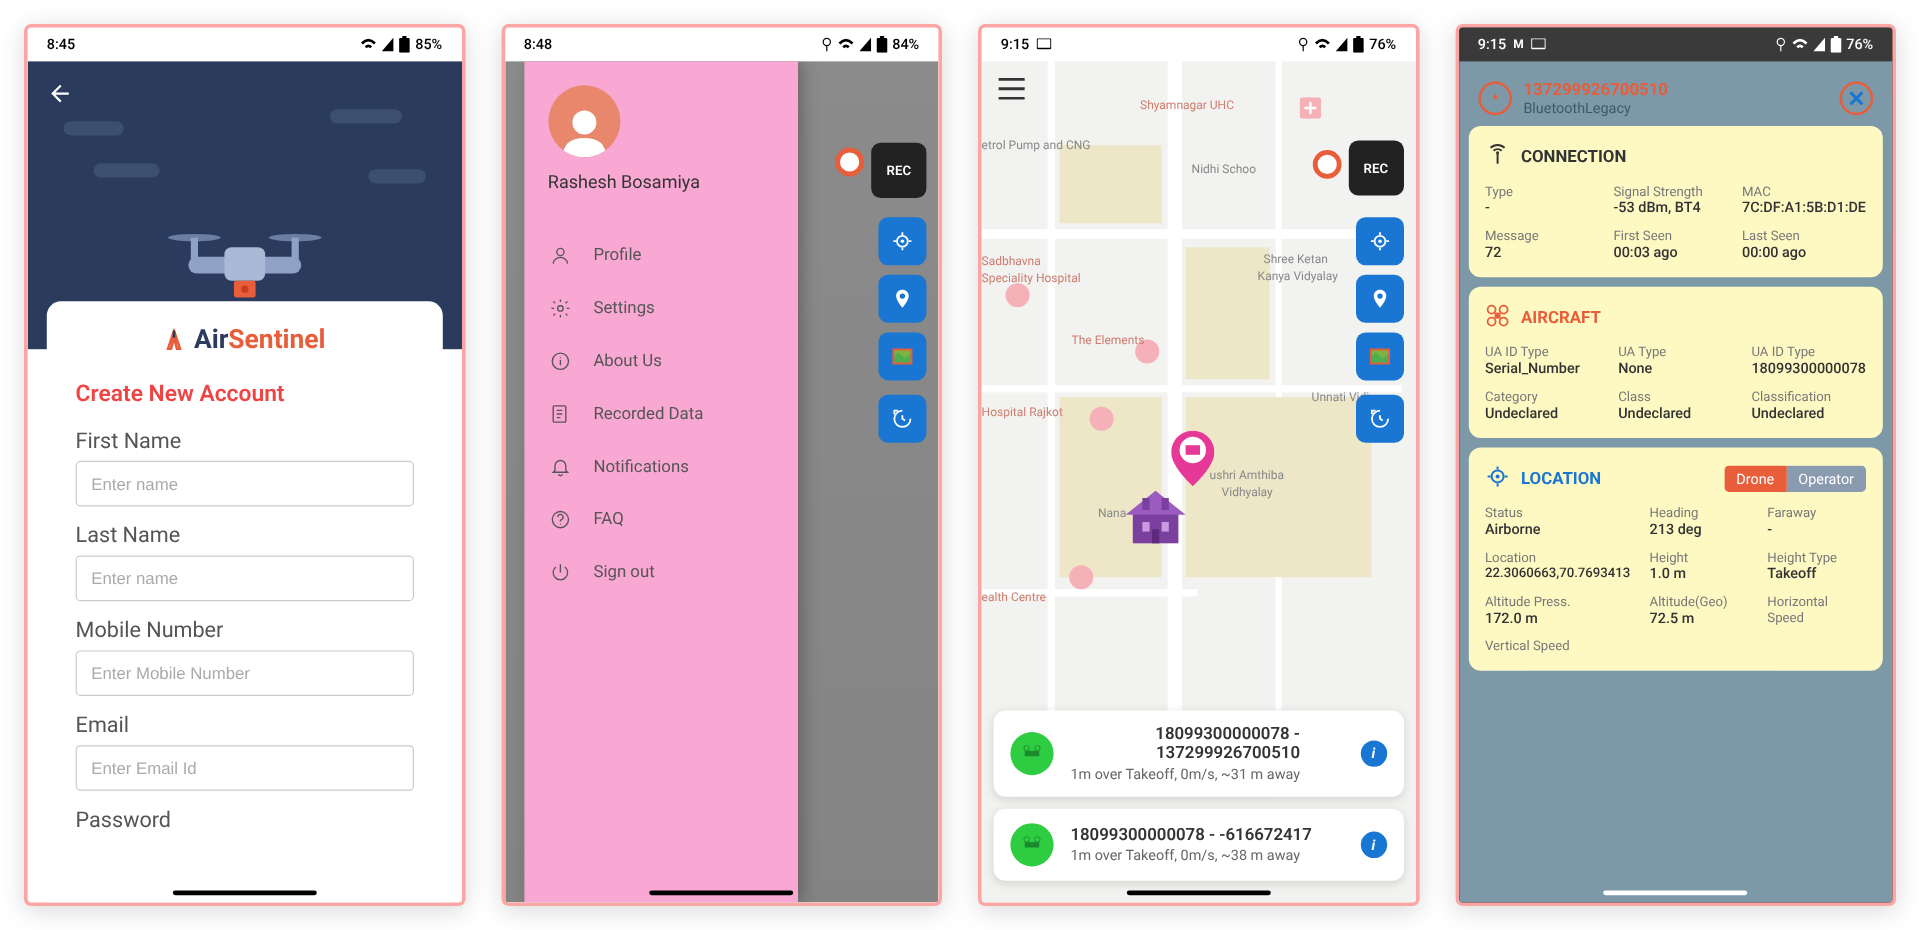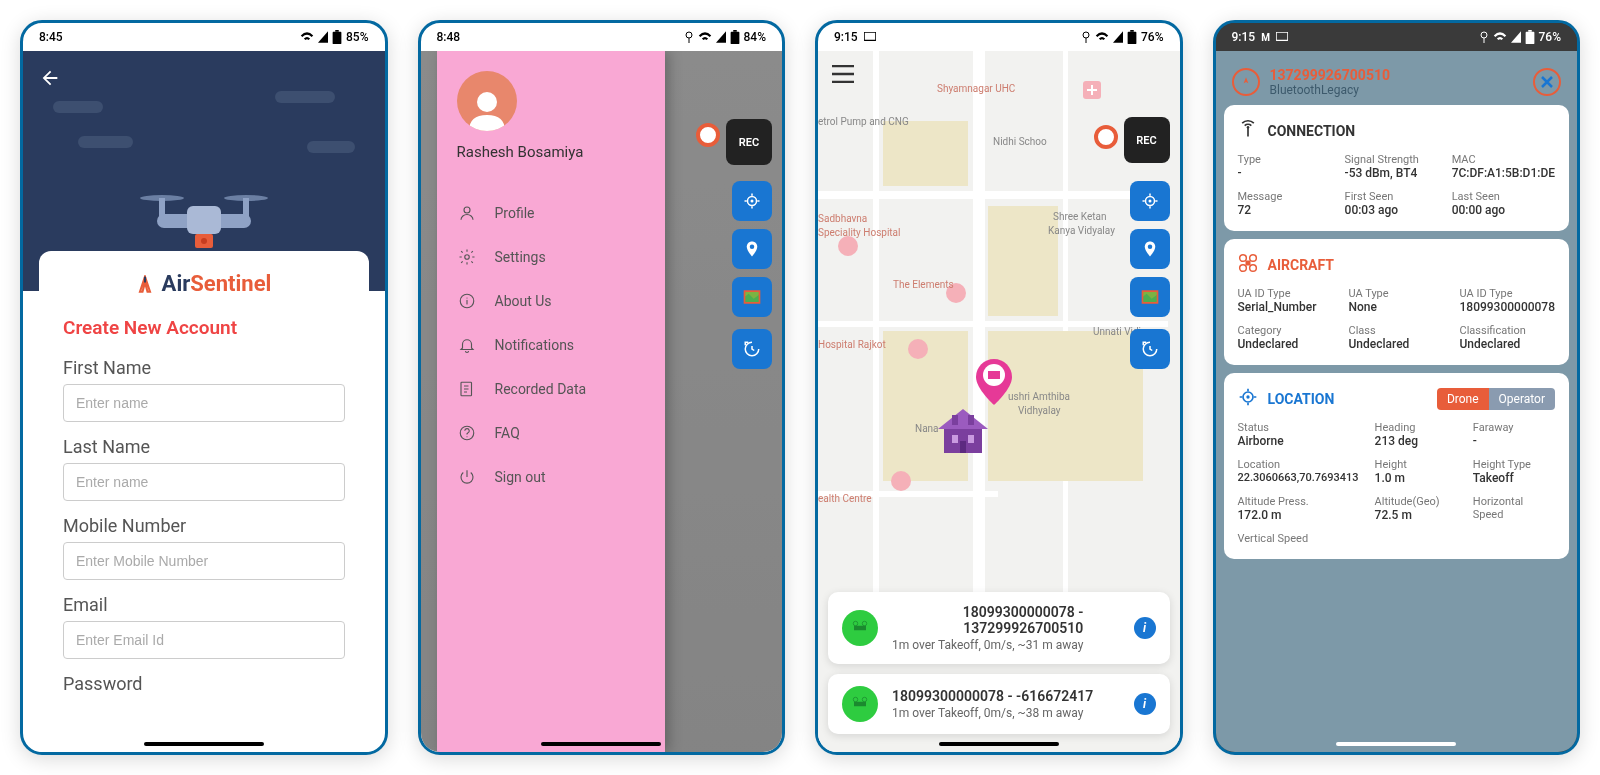--- a/index.html
+++ b/index.html
@@ -1,17 +1,17 @@
 <!DOCTYPE html>
 <html><head>
 <meta charset="utf-8">
 <style>
   * { box-sizing: border-box; margin: 0; padding: 0; }
   body { background: #fff; font-family: -apple-system, BlinkMacSystemFont, "Segoe UI", Roboto, sans-serif; padding: 20px; display: flex; gap: 30px; justify-content: center; }
-  .phone { width: 399px; height: 735px; border-radius: 22px; border: 3px solid #0369a1; overflow: hidden; position: relative; background: #fff; box-shadow: 0 4px 20px rgba(0,0,0,0.15); }
+  .phone { width: 399px; height: 735px; border-radius: 6px; border: 3px solid #fca5a5; overflow: hidden; position: relative; background: #fff; box-shadow: 0 4px 20px rgba(0,0,0,0.15); }
   .phone.dark { background: #3a3a3a; }
   .status-bar { height: 28px; padding: 4px 16px; display: flex; justify-content: space-between; align-items: center; font-size: 12px; font-weight: 500; color: #000; }
   .phone.dark-status .status-bar { color: #fff; background: #3a3a3a; }
   .status-right { display: flex; align-items: center; gap: 4px; }
   .phone-body { height: calc(100% - 28px); overflow: hidden; position: relative; }
   .home-indicator { position: absolute; bottom: 6px; left: 50%; transform: translateX(-50%); width: 120px; height: 4px; background: #000; border-radius: 2px; z-index: 100; }
   .phone.dark-status .home-indicator { background: #fff; }
 
   
   .signup-hero { height: 240px; background: #2a3b5e; position: relative; }
@@ -57,21 +57,21 @@
   .map-road { position: absolute; background: #fff; }
   .map-block { position: absolute; background: #ede6c7; }
 
   
   .detail-body { position: absolute; inset: 0; background: #7d99a8; padding: 8px; overflow: hidden; }
   .detail-hdr { display: flex; align-items: center; gap: 10px; padding: 8px; }
   .detail-hdr-ico { width: 28px; height: 28px; border: 2.5px solid #e85d3a; border-radius: 50%; display: flex; align-items: center; justify-content: center; }
   .detail-hdr-title { font-size: 14px; font-weight: 700; color: #e85d3a; }
   .detail-hdr-sub { font-size: 12px; color: #3d5a6c; }
   .detail-hdr-close { margin-left: auto; width: 28px; height: 28px; border: 2.5px solid #e85d3a; border-radius: 50%; display: flex; align-items: center; justify-content: center; color: #1976d2; font-weight: bold; }
-  .section { background: #ffffff; border-radius: 10px; padding: 14px; margin-bottom: 8px; }
+  .section { background: #fef9c3; border-radius: 10px; padding: 14px; margin-bottom: 8px; }
   .section-hdr { display: flex; align-items: center; gap: 10px; margin-bottom: 10px; }
   .section-title { font-size: 14px; font-weight: 700; color: #333; }
   .section-title.orange { color: #e85d3a; }
   .section-title.blue { color: #1976d2; }
   .section-grid { display: grid; grid-template-columns: 1fr 1fr 1fr; gap: 10px 16px; }
   .kv-key { font-size: 11px; color: #777; }
   .kv-val { font-size: 12px; color: #333; font-weight: 500; }
   .toggle { margin-left: auto; display: flex; border-radius: 4px; overflow: hidden; }
   .toggle-btn { padding: 4px 10px; font-size: 12px; color: #fff; }
   .toggle-btn.active { background: #e85d3a; }
@@ -228,34 +228,34 @@
             <svg width="18" height="18" viewBox="0 0 24 24">
               <circle cx="12" cy="12" r="9" fill="none" stroke="#555" stroke-width="1.5"></circle>
               <path d="M12 8v0M12 11v5" stroke="#555" stroke-width="1.5" stroke-linecap="round"></path>
             </svg>
           </span>
         <span>About Us</span>
       </div>
       <div class="menu-item">
         <span class="menu-icon">
             <svg width="18" height="18" viewBox="0 0 24 24">
+              <rect x="4" y="3" width="14" height="18" rx="1" fill="none" stroke="#555" stroke-width="1.5"></rect>
+              <path d="M8 8h6M8 12h6M8 16h4" stroke="#555" stroke-width="1.5"></path>
+            </svg>
+          </span>
+        <span>Recorded Data</span>
+      </div>
+      <div class="menu-item">
+        <span class="menu-icon">
+            <svg width="18" height="18" viewBox="0 0 24 24">
               <path d="M6 16V11a6 6 0 1 1 12 0v5l2 2H4l2-2z" fill="none" stroke="#555" stroke-width="1.5"></path>
               <path d="M10 20a2 2 0 0 0 4 0" fill="none" stroke="#555" stroke-width="1.5"></path>
             </svg>
           </span>
         <span>Notifications</span>
-      </div>
-      <div class="menu-item">
-        <span class="menu-icon">
-            <svg width="18" height="18" viewBox="0 0 24 24">
-              <rect x="4" y="3" width="14" height="18" rx="1" fill="none" stroke="#555" stroke-width="1.5"></rect>
-              <path d="M8 8h6M8 12h6M8 16h4" stroke="#555" stroke-width="1.5"></path>
-            </svg>
-          </span>
-        <span>Recorded Data</span>
       </div>
       <div class="menu-item">
         <span class="menu-icon">
             <svg width="18" height="18" viewBox="0 0 24 24">
               <circle cx="12" cy="12" r="9" fill="none" stroke="#555" stroke-width="1.5"></circle>
               <path d="M9 9a3 3 0 1 1 4 3l-1 1v1" fill="none" stroke="#555" stroke-width="1.5"></path>
               <circle cx="12" cy="17" r="0.8" fill="#555"></circle>
             </svg>
           </span>
         <span>FAQ</span>
@@ -313,21 +313,21 @@
       <div class="map-block" style="left:170px;top:280px;width:155px;height:150px"></div>
       <div class="map-block" style="left:65px;top:280px;width:85px;height:150px"></div>
       <div class="map-poi-pink" style="left:20px;top:185px"></div>
       <div class="map-poi-pink" style="left:128px;top:232px"></div>
       <div class="map-poi-pink" style="left:73px;top:420px"></div>
       <div class="map-poi-pink" style="left:90px;top:288px"></div>
       <svg style="position:absolute;left:265px;top:30px" width="18" height="18">
           <rect width="18" height="18" rx="3" fill="#f5b0b8"></rect>
           <path d="M9 4v10M4 9h10" stroke="#fff" stroke-width="2"></path>
         </svg>
-      <div class="map-label" style="left:119px;top:32px;color:#cd7d6f">Shyamnagar UHC</div>
+      <div class="map-label" style="left:132px;top:32px;color:#cd7d6f">Shyamnagar UHC</div>
       <div class="map-label" style="left:175px;top:85px;color:#888">Nidhi Schoo</div>
       <div class="map-label" style="left:0px;top:65px;color:#888">etrol Pump and CNG</div>
       <div class="map-label" style="left:0px;top:162px">Sadbhavna</div>
       <div class="map-label" style="left:0px;top:176px">Speciality Hospital</div>
       <div class="map-label" style="left:235px;top:160px;color:#888">Shree Ketan</div>
       <div class="map-label" style="left:230px;top:174px;color:#888">Kanya Vidyalay</div>
       <div class="map-label" style="left:75px;top:228px">The Elements</div>
       <div class="map-label" style="left:275px;top:275px;color:#888">Unnati Vidi</div>
       <div class="map-label" style="left:0px;top:442px">ealth Centre</div>
       <div class="map-label" style="left:0px;top:288px">Hospital Rajkot</div>

